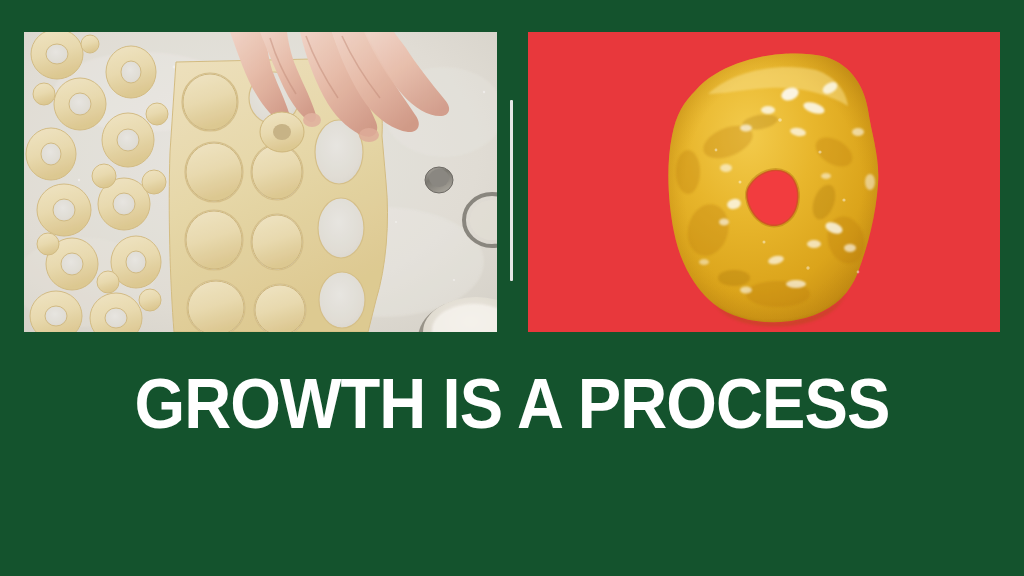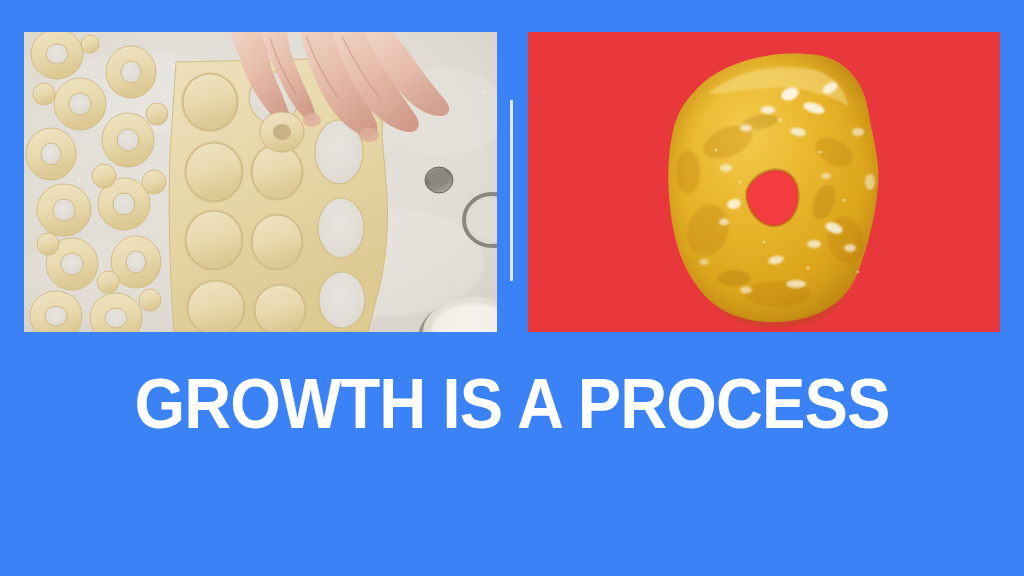--- a/index.html
+++ b/index.html
@@ -4,21 +4,21 @@
 <style>
   * { margin:0; padding:0; box-sizing:border-box; }
   html,body { width:1024px; height:576px; overflow:hidden; }
   body {
     background:#404040;
     font-family:"Liberation Sans", sans-serif;
     position:relative;
   }
   #slide {
     position:absolute; inset:0;
-    background:#3b82f6;
+    background:#14532d;
   }
 
   
   #photo-left {
     position:absolute;
     left:24px; top:32px;
     width:473px; height:300px;
     overflow:hidden;
     background:#e9e6de;
   }

